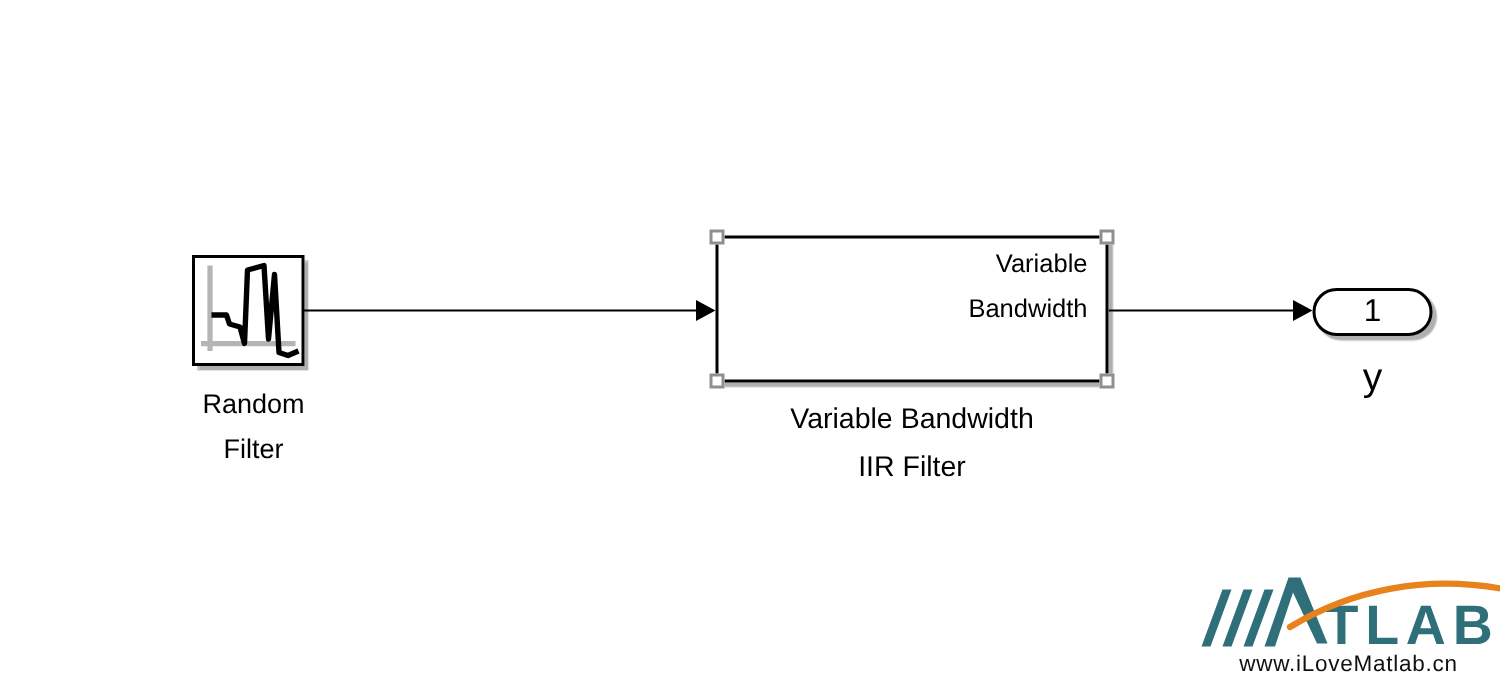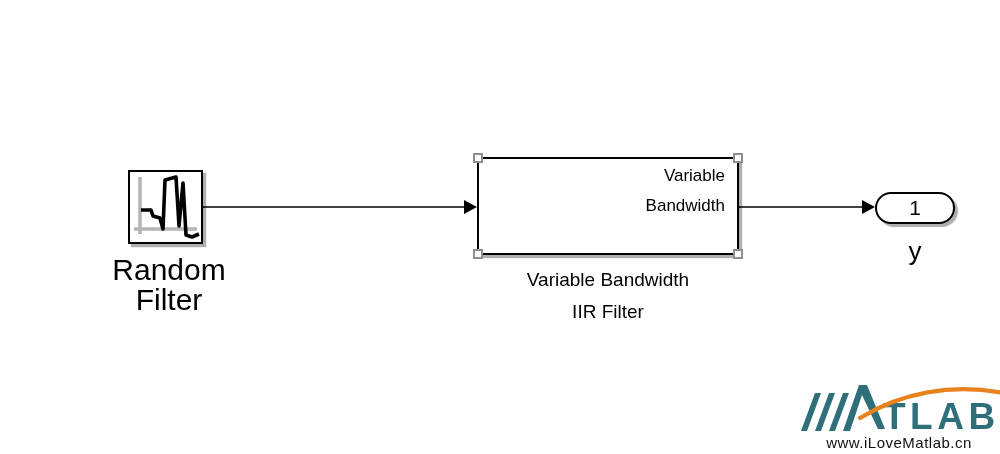--- a/index.html
+++ b/index.html
@@ -26,21 +26,21 @@
   }
   
   .handle{
     position:absolute;width:10px;height:10px;box-sizing:border-box;
     background:#fff;border:2px solid var(--handle,#8f8f8f);z-index:3;
   }
   .h-tl{left:-6px;top:-6px;} .h-tr{right:-6px;top:-6px;}
   .h-bl{left:-6px;bottom:-6px;} .h-br{right:-6px;bottom:-6px;}
   
   .label{position:absolute;text-align:center;white-space:nowrap;}
-  .rn-label{left:89px;top:255px;width:160px;font-size:30px;line-height:29.5px;}
+  .rn-label{left:89px;top:255px;width:160px;font-size:18px;line-height:29.5px;}
   .iir-label{left:477px;top:264px;width:262px;font-size:19px;line-height:32px;}
   .out-label{left:875px;top:234px;width:80px;font-size:26px;line-height:34px;}
   
   .wire{position:absolute;}
   .wire1{left:202px;top:199px;width:276px;height:16px;}
   .wire2{left:739px;top:199px;width:137px;height:16px;}
   .wire line{stroke:#000;stroke-width:1.4;}
   .wire polygon{fill:#000;}
   
   .watermark{position:absolute;left:796px;top:383px;width:210px;height:70px;}

